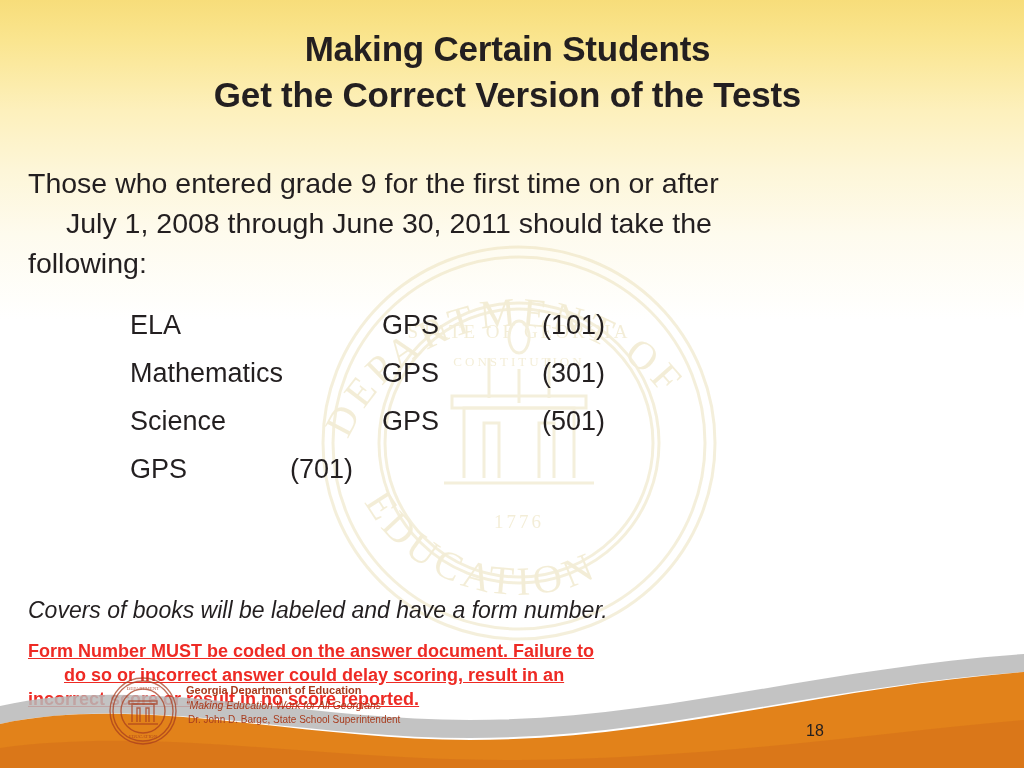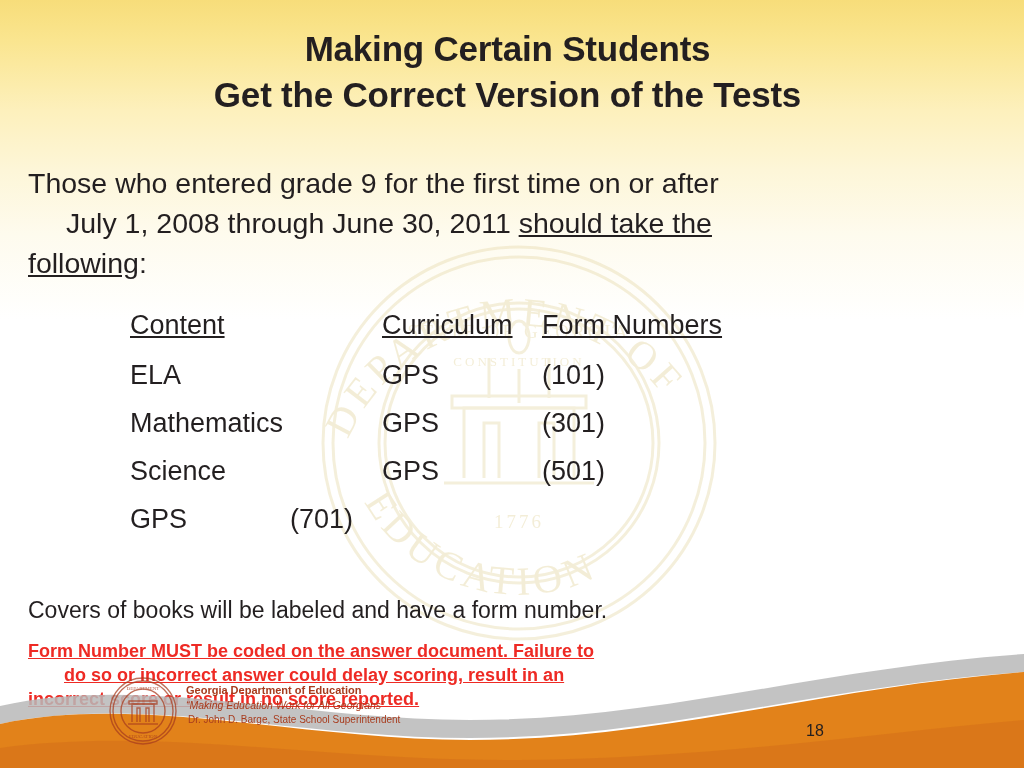--- a/index.html
+++ b/index.html
@@ -66,21 +66,21 @@
     position: absolute;
     top: 164px;
     left: 28px;
     width: 960px;
     font-size: 28.5px;
     color: #231f20;
     line-height: 1.4;
   }
   .intro .l2 { display: block; padding-left: 38px; }
   .intro .l3 { display: block; }
-  .u { text-decoration: underline; }
+  .u { }
 
   .table {
     position: absolute;
     top: 310px;
     left: 130px;
     font-size: 27px;
     color: #231f20;
   }
   .trow {
     display: flex;
@@ -93,20 +93,21 @@
   .thead .c1, .thead .c2, .thead .c3 { text-decoration: underline; }
   .thead { height: 50px; }
 
   .note {
     position: absolute;
     top: 597px;
     left: 28px;
     width: 960px;
     font-size: 23px;
     color: #231f20;
+    font-style: italic;
   }
 
   .warning {
     position: absolute;
     top: 640px;
     left: 28px;
     width: 962px;
     font-size: 18px;
     font-weight: bold;
     color: #ee2a24;
@@ -216,25 +217,20 @@
     <span>Those who entered grade 9 for the first time on or after</span>
     <span class="l2">
       <span>July 1, 2008 through June 30, 2011 </span><span class="u">should take the</span>
     </span>
     <span class="l3">
       <span class="u">following</span><span>:</span>
     </span>
   </div>
 
   <div class="table">
-    <div class="trow thead">
-      <div class="c1">Content</div>
-      <div class="c2">Curriculum</div>
-      <div class="c3">Form Numbers</div>
-    </div>
     <div class="trow">
       <div class="c1">ELA</div>
       <div class="c2">GPS</div>
       <div class="c3">(101)</div>
     </div>
     <div class="trow">
       <div class="c1">Mathematics</div>
       <div class="c2">GPS</div>
       <div class="c3">(301)</div>
     </div>

